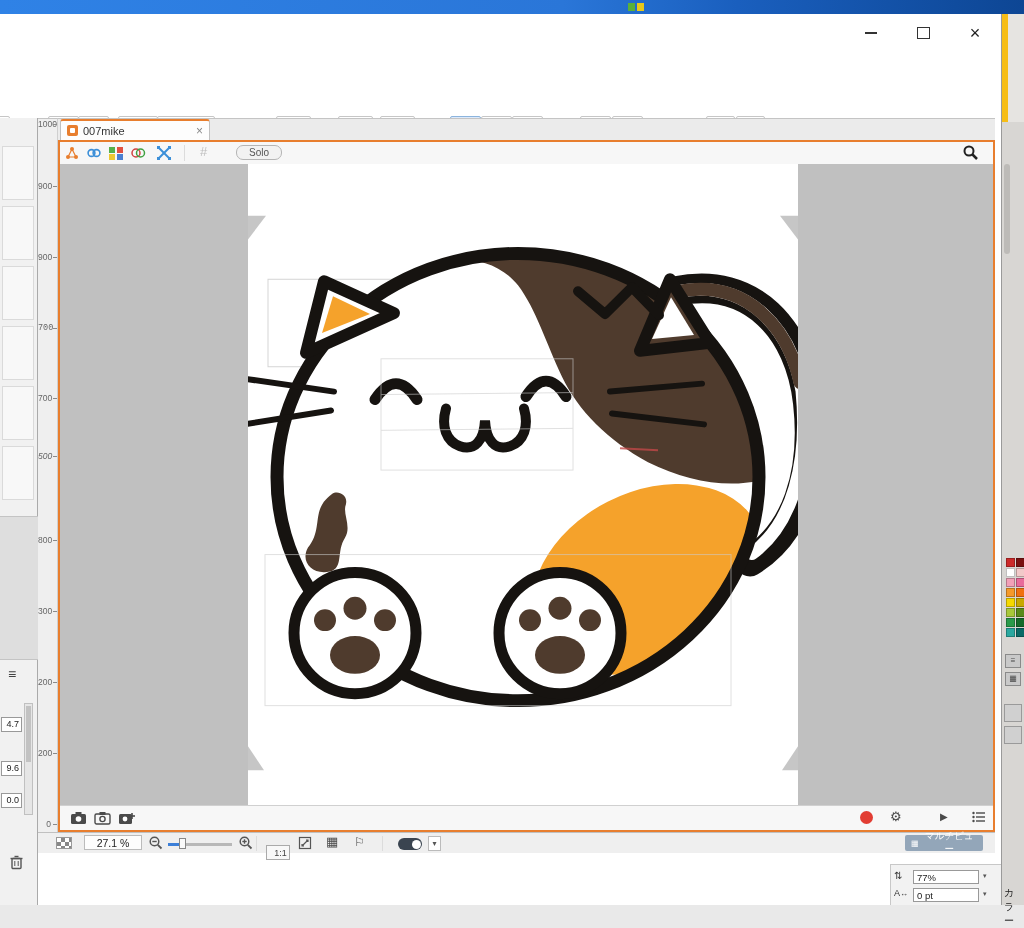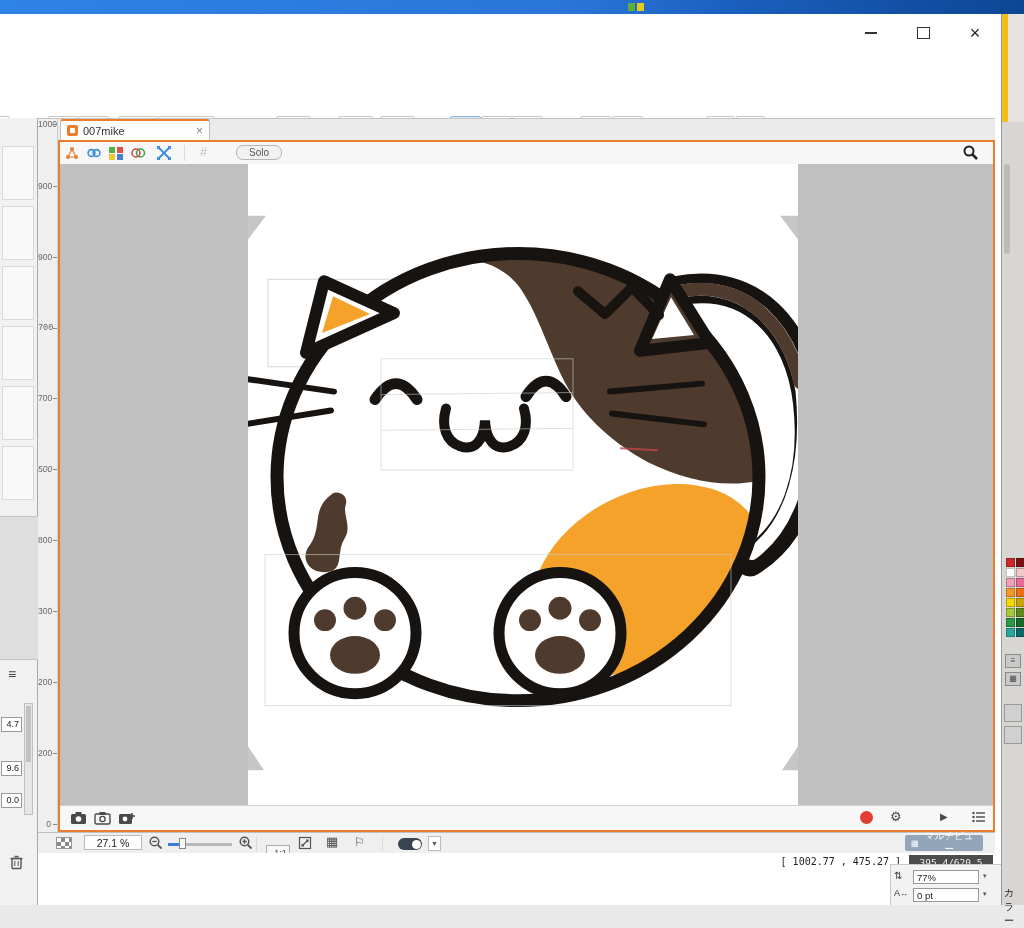--- a/index.html
+++ b/index.html
@@ -324,21 +324,21 @@
           </svg>
       </button>
     </div>
 
     <div class="ruler">
         <div class="tick" style="top: 0px;">1000</div>
         <div class="tick" style="top: 62px;">900</div>
         <div class="tick" style="top: 133px;">900</div>
         <div class="tick" style="top: 204px; font-family: Liberation Mono, monospace;">700</div>
         <div class="tick" style="top: 274px;">700</div>
-        <div class="tick" style="top: 345px; font-style: italic;">500</div>
+        <div class="tick" style="top: 332px; font-style: italic;">500</div>
         <div class="tick" style="top: 416px;">800</div>
         <div class="tick" style="top: 487px;">300</div>
         <div class="tick" style="top: 558px;">200</div>
         <div class="tick" style="top: 629px;">200</div>
         <div class="tick" style="top: 700px;">0</div>
       </div>
 
     <div class="tabbar">
       <div class="tab">
         <span class="tab-ic"></span>
@@ -550,24 +550,20 @@
       <button class="glyph-btn" style="left:316px;top:2px;font-size:12px;">⚐</button>
       <div class="sep" style="left:344px;top:3px;height:15px;"></div>
       <button class="toggle"></button>
       <button class="chev-btn">▾</button>
       <button class="multiview">
         <span style="font-size:8px;">▦</span>
         <span>マルチビュー</span>
       </button>
     </div>
 
-    <div class="coordsbar">
-      <span class="coords-txt">[ 1002.77 ,  475.27 ]</span>
-      <span class="size-badge">395.4/620.5</span>
-    </div>
 
     <div class="type-panel">
       <div class="tp-row" style="top:4px;">
         <span class="tp-ic">⇅</span>
         <div class="tp-box">77%</div>
         <span class="tp-chev">▾</span>
       </div>
       <div class="tp-row" style="top:22px;">
         <span class="tp-ic" style="font-size:9px;"><span>A</span><span style="font-size:8px;">↔</span></span>
         <div class="tp-box">0 pt</div>

